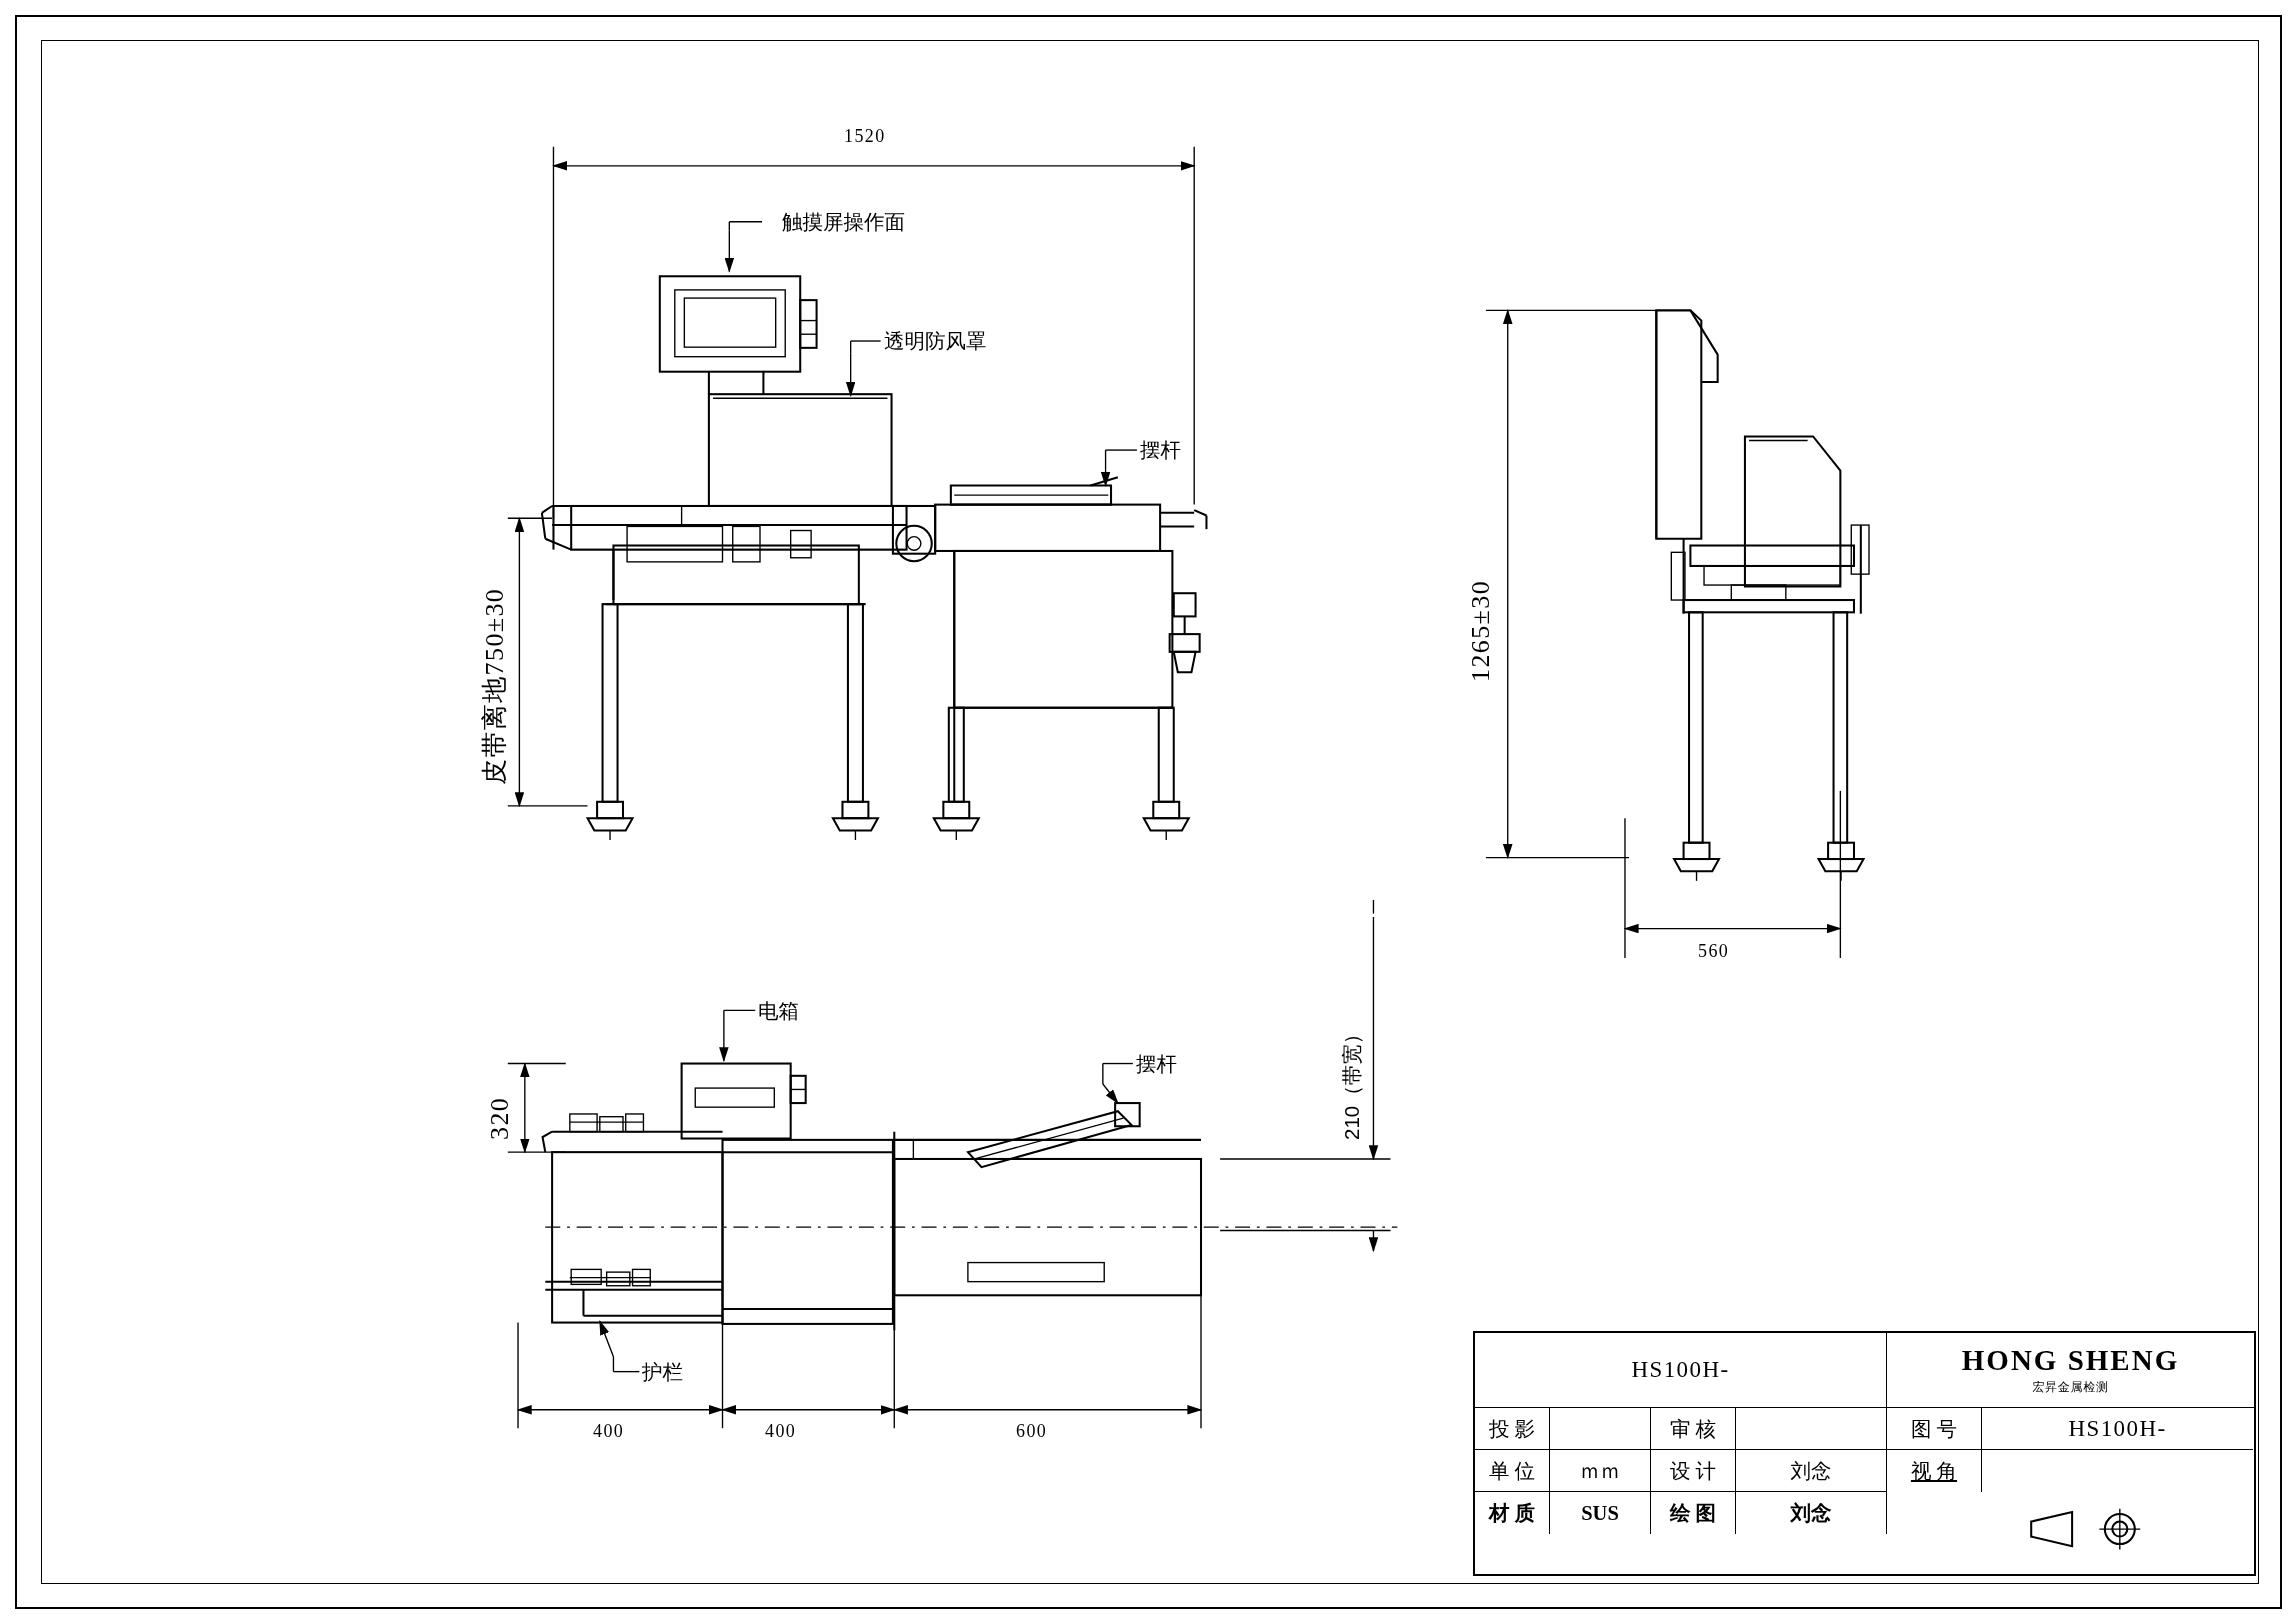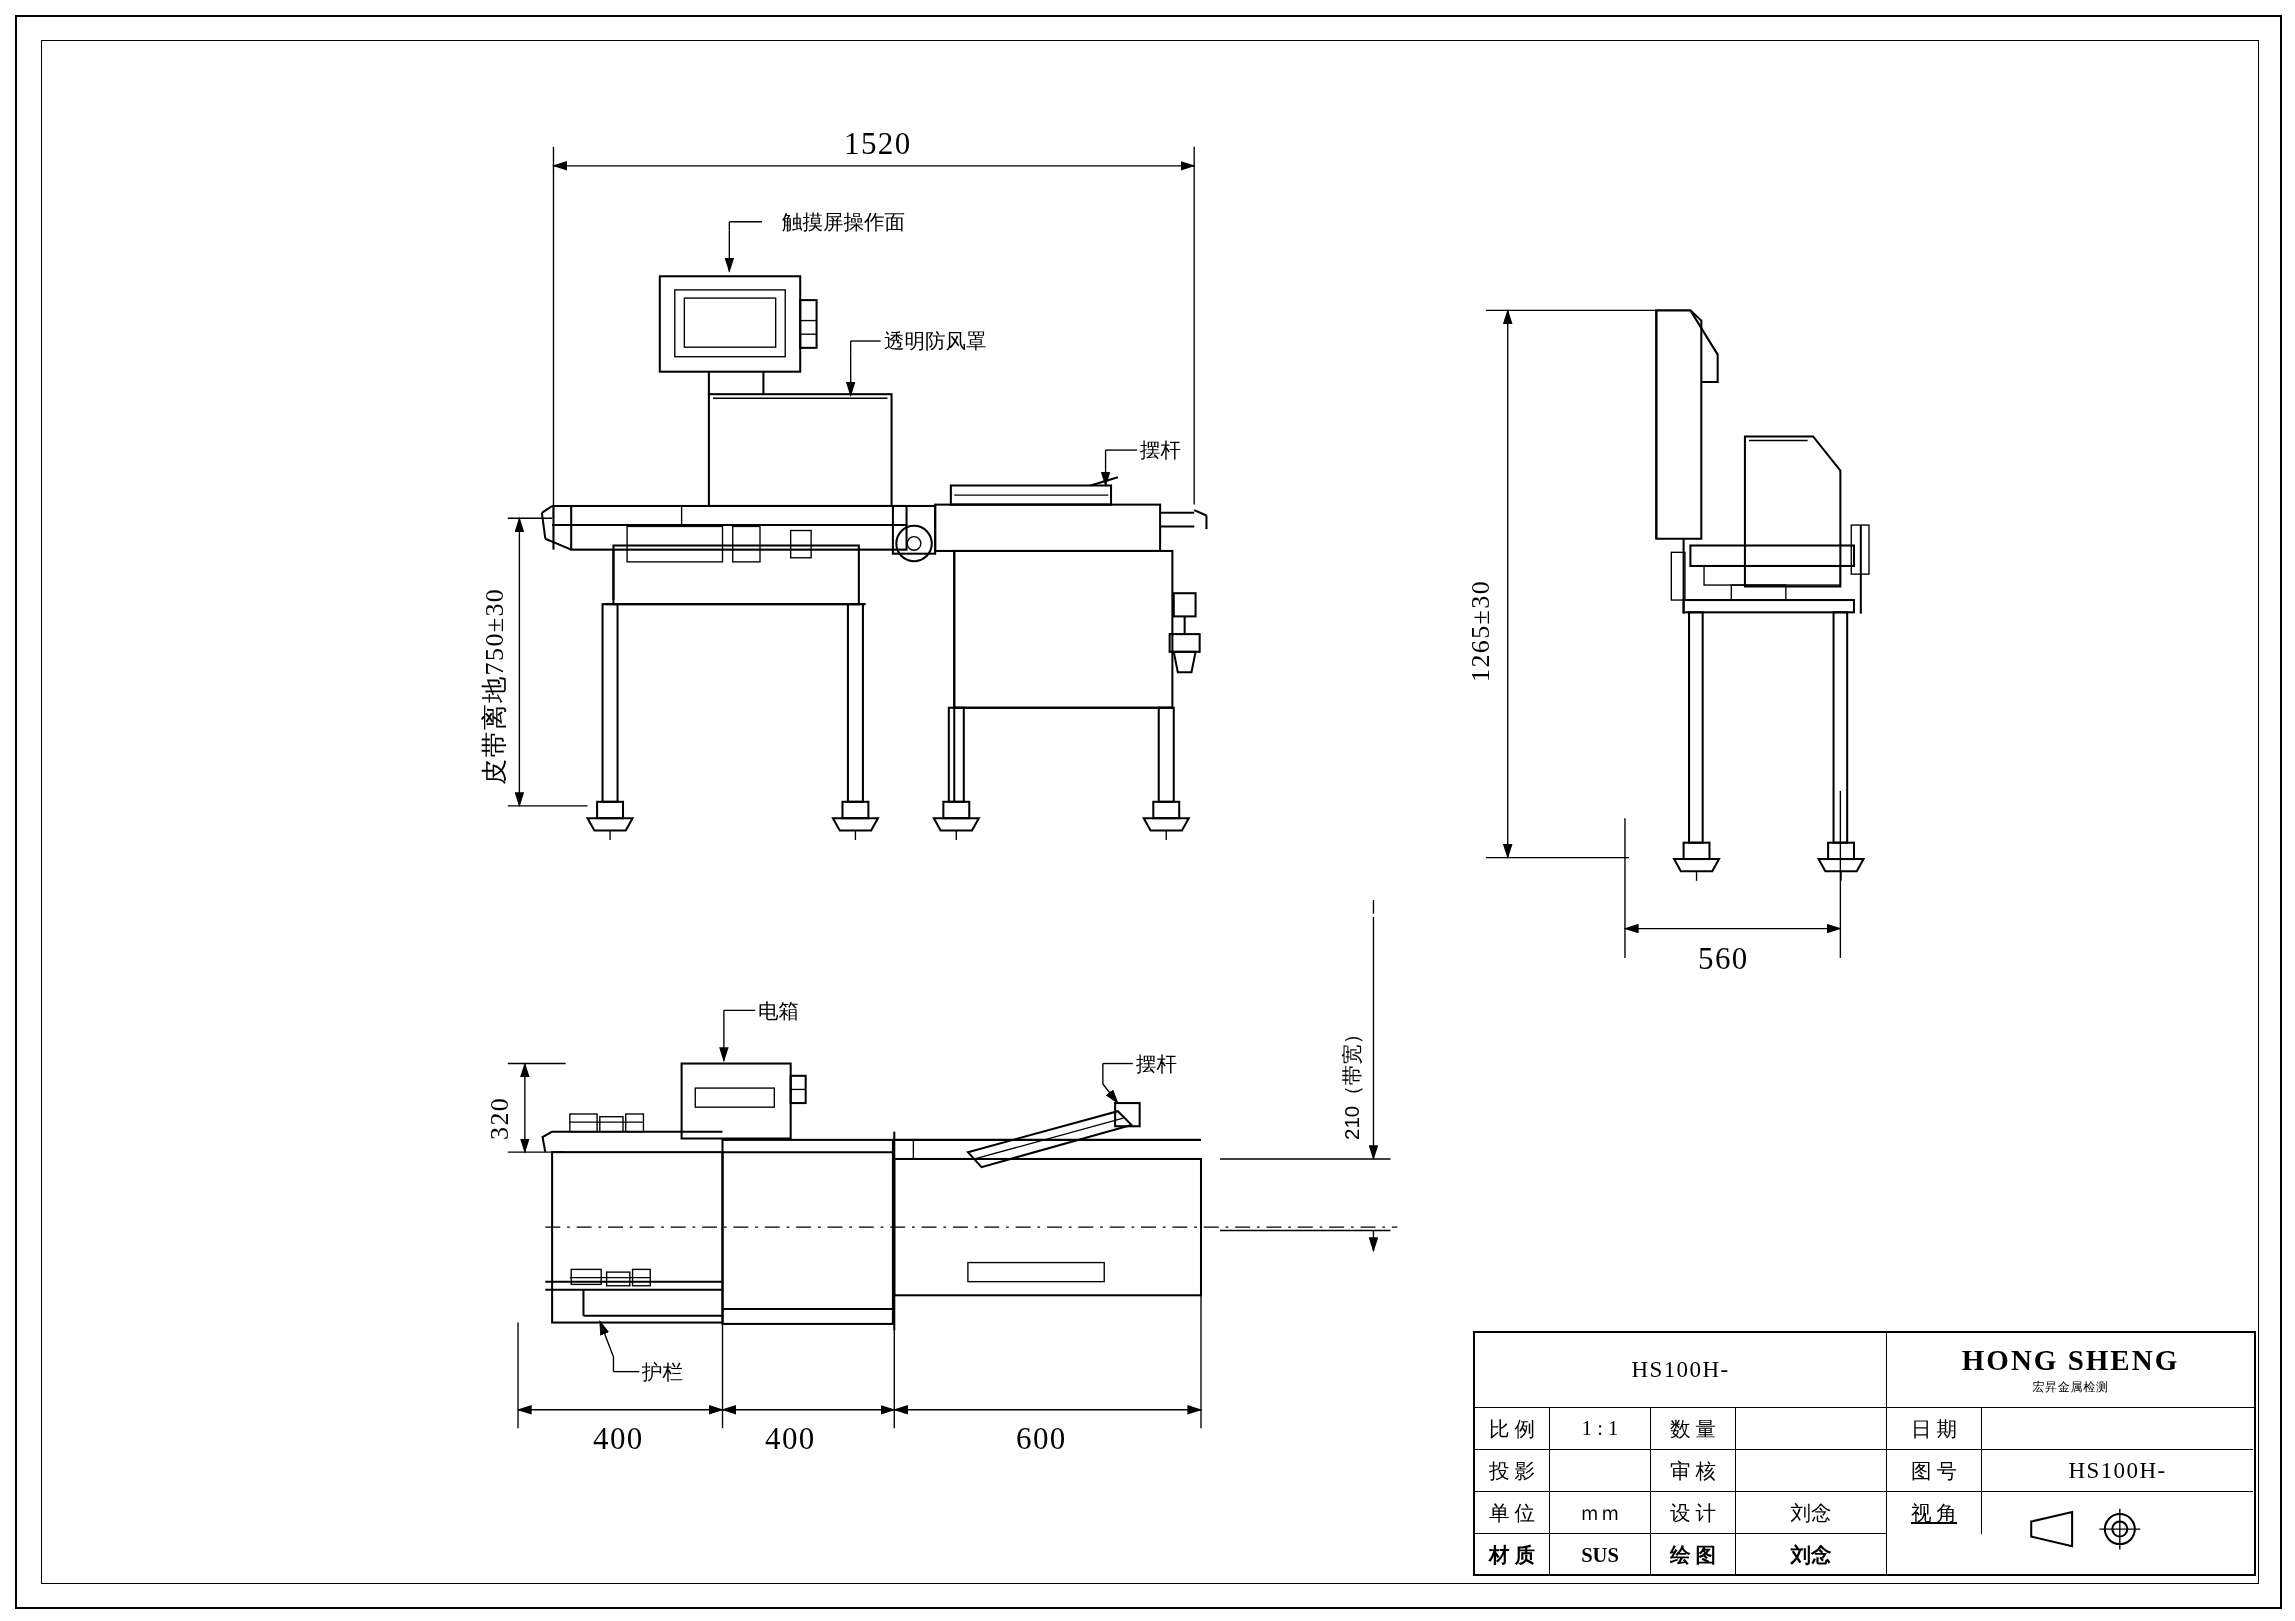--- a/index.html
+++ b/index.html
@@ -26,21 +26,21 @@
   .lbl{
     position:absolute;
     font-family:"Liberation Sans", sans-serif;
     font-size:20.5px;
     color:#000;
     white-space:nowrap;
   }
   .dim{
     position:absolute;
     font-family:"Liberation Serif", serif;
-    font-size:31px;
+    font-size:18px;
     letter-spacing:1.4px;
     color:#000;
     white-space:nowrap;
   }
   .dimv{
     position:absolute;
     font-family:"Liberation Serif", serif;
     font-size:26px;
     letter-spacing:1.4px;
     color:#000;
@@ -335,28 +335,20 @@
     <div class="tb-row tb-top">
       <div class="tb-cell" style="width:412px;">
         <span class="model-big">HS100H-</span>
       </div>
       <div class="tb-cell" style="width:367px;flex-direction:column;gap:2.7px;">
         <span class="brand-en">HONG  SHENG</span>
         <span class="brand-cn">宏昇金属检测</span>
       </div>
     </div>
 
-    <div class="tb-row tb-line">
-      <div class="tb-cell" style="width:75px;">比 例</div>
-      <div class="tb-cell" style="width:101px;">1 : 1</div>
-      <div class="tb-cell" style="width:85px;">数 量</div>
-      <div class="tb-cell" style="width:151px;"></div>
-      <div class="tb-cell" style="width:95px;">日  期</div>
-      <div class="tb-cell" style="width:271px;"></div>
-    </div>
 
     <div class="tb-row tb-line">
       <div class="tb-cell" style="width:75px;">投 影</div>
       <div class="tb-cell" style="width:101px;"></div>
       <div class="tb-cell" style="width:85px;">审 核</div>
       <div class="tb-cell" style="width:151px;"></div>
       <div class="tb-cell" style="width:95px;">图 号</div>
       <div class="tb-cell" style="width:271px;">
         <span class="model-big">HS100H-</span>
       </div>

